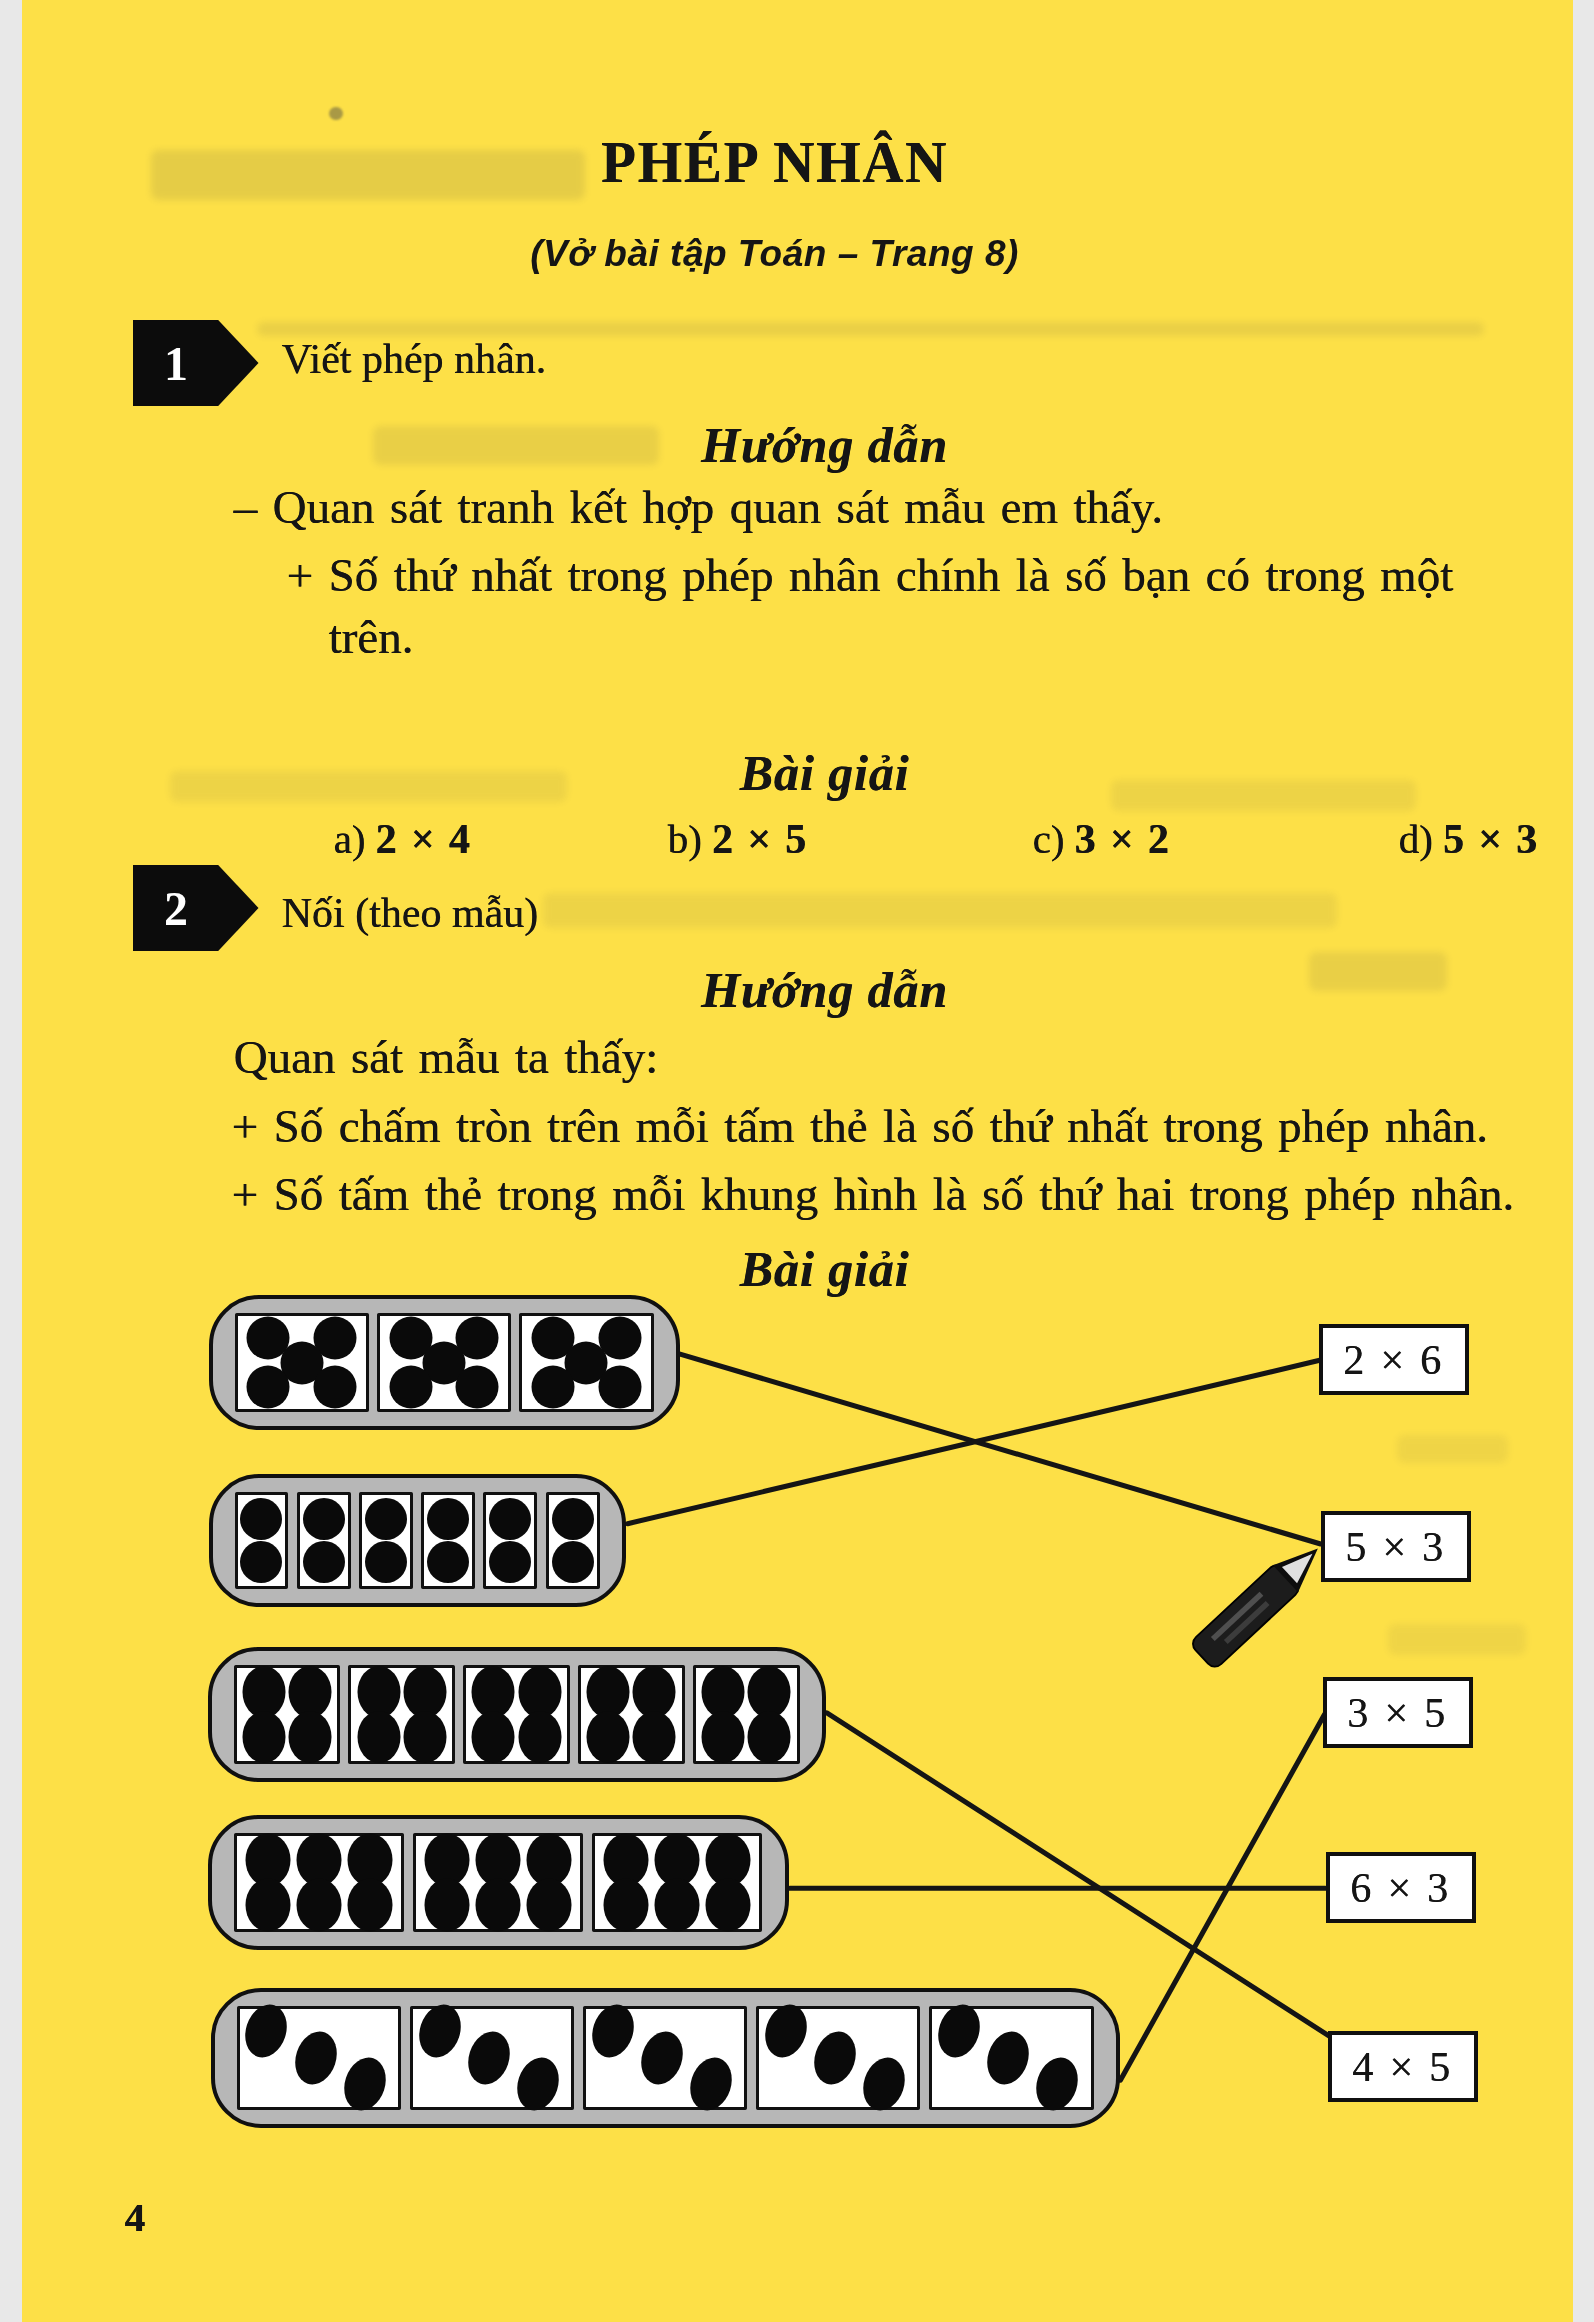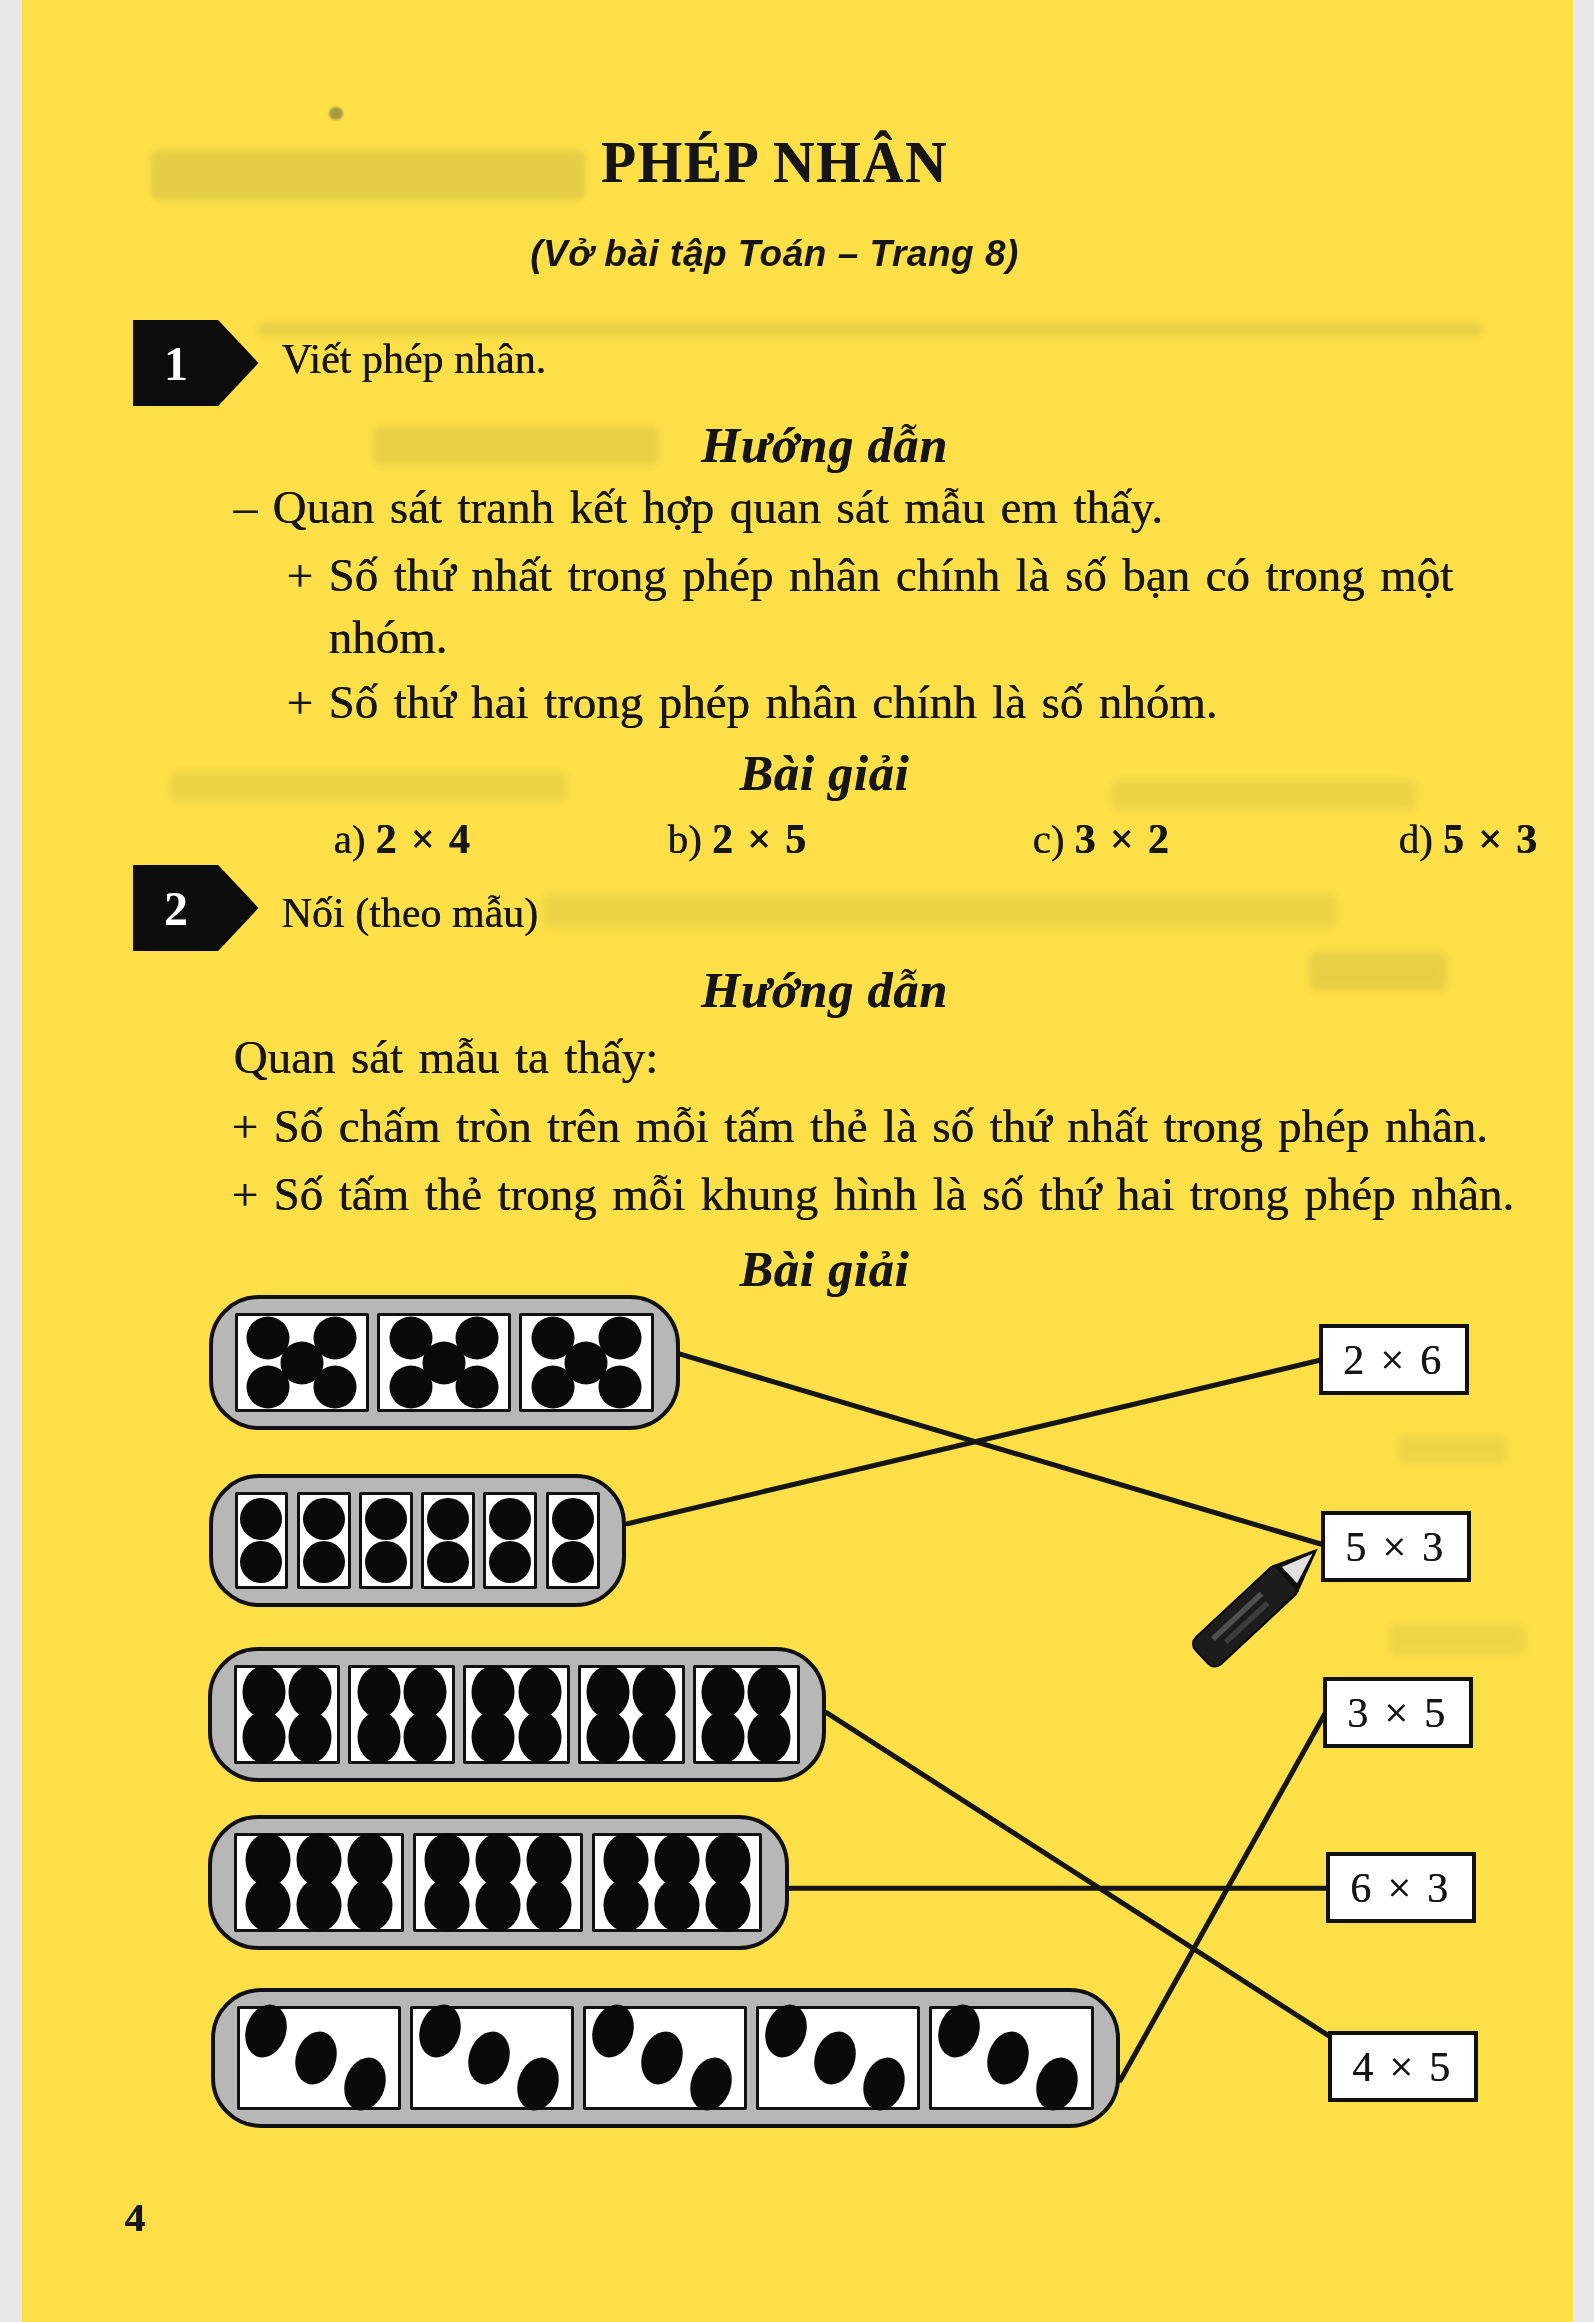--- a/index.html
+++ b/index.html
@@ -94,22 +94,21 @@
       <rect x="-150" y="-9" width="72" height="6" fill="#585858" opacity="0.85"></rect>
       <rect x="-142" y="3" width="62" height="6" fill="#4a4a4a" opacity="0.7"></rect>
       <polygon points="0,0 -48,-20 -48,20" fill="#0d0d0d"></polygon>
       <polygon points="-8,0 -42,-12 -42,12" fill="#f7f7f7" opacity="0.9"></polygon>
     </g>
   </svg>
 
   <div class="abs page-num ink" style="left:103px;top:2193px;">4</div>
 <div class="abs body-line ink" style="left: 212px; top: 480px;">– Quan sát tranh kết hợp quan sát mẫu em thấy.</div>
     <div class="abs body-line ink" style="left: 265px; top: 548px;">+ Số thứ nhất trong phép nhân chính là số bạn có trong một</div>
-    <div class="abs body-line ink" style="left: 307px; top: 610px;">nhóm.</div>
-    <div class="abs body-line ink" style="left: 265px; top: 675px;">+ Số thứ hai trong phép nhân chính là số nhóm.</div>
+    <div class="abs body-line ink" style="left: 307px; top: 610px;">trên.</div>
     <div class="abs body-line ink" style="left: 212px; top: 1030px;">Quan sát mẫu ta thấy:</div>
     <div class="abs body-line ink" style="left: 210px; top: 1099px;">+ Số chấm tròn trên mỗi tấm thẻ là số thứ nhất trong phép nhân.</div>
     <div class="abs body-line ink" style="left: 210px; top: 1167px;">+ Số tấm thẻ trong mỗi khung hình là số thứ hai trong phép nhân.</div>
     <div class="abs answer-item ink" style="left: 312px; top: 815px;"><span>a) </span><span class="val">2 × 4</span></div>
     <div class="abs answer-item ink" style="left: 646px; top: 815px;"><span>b) </span><span class="val">2 × 5</span></div>
     <div class="abs answer-item ink" style="left: 1011px; top: 815px;"><span>c) </span><span class="val">3 × 2</span></div>
     <div class="abs answer-item ink" style="left: 1377px; top: 815px;"><span>d) </span><span class="val">5 × 3</span></div>
     <div class="abs cardrow" style="left: 187px; top: 1295px; width: 471px; height: 135px;">
       <div class="card">
         <span class="dot" style="width: 43px; height: 43px; left: 24%; top: 24%; transform: translate(-50%, -50%) rotate(0deg);"></span>

